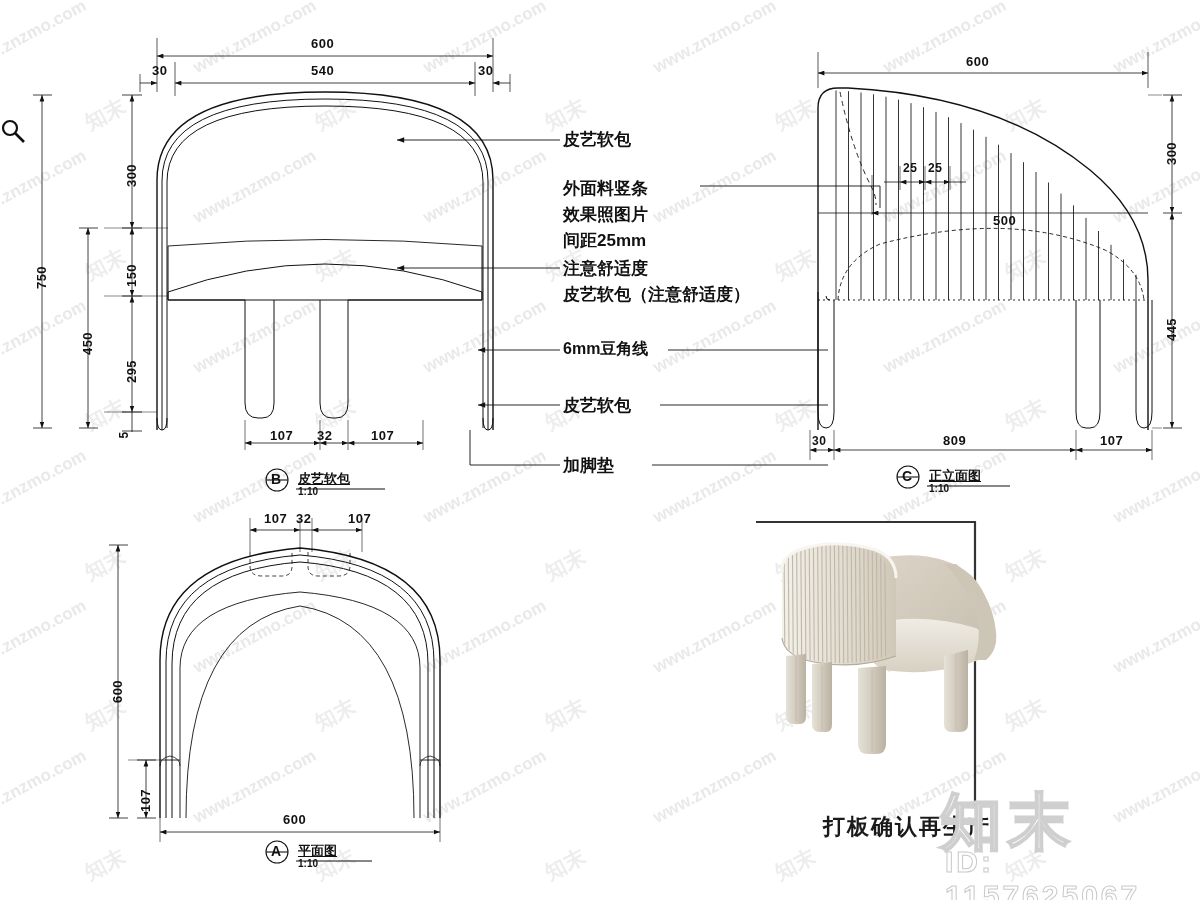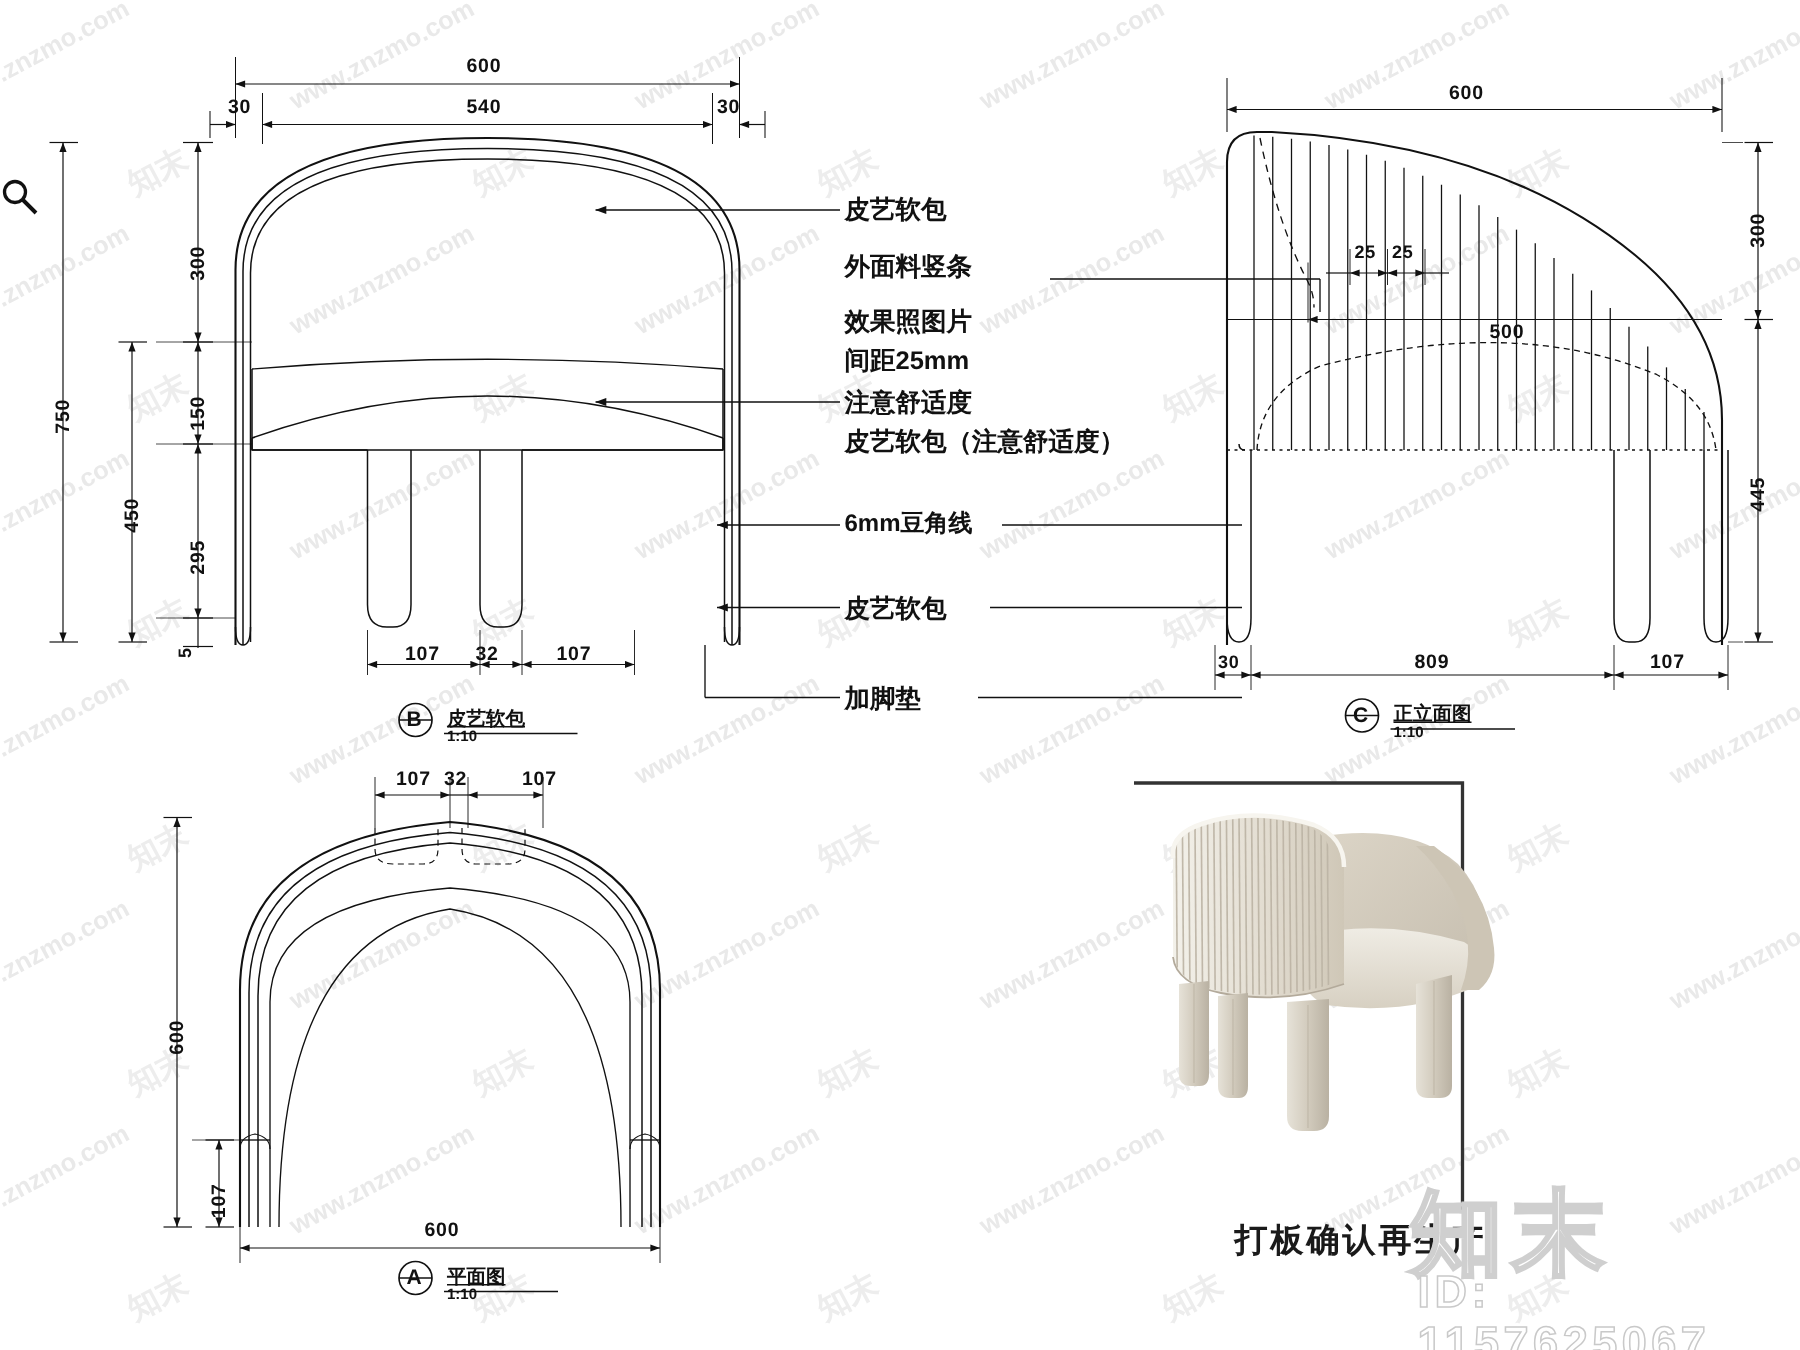--- a/index.html
+++ b/index.html
@@ -426,21 +426,21 @@
 
   <div class="txt dimtxt" style="left:270px;top:428px;">107</div>
   <div class="txt dimtxt" style="left:317px;top:428px;">32</div>
   <div class="txt dimtxt" style="left:371px;top:428px;">107</div>
 
   <div class="txt" style="left:271px;top:471px;font-size:14px;">B</div>
   <div class="txt viewname" style="left:298px;top:470px;">皮艺软包</div>
   <div class="txt viewscale" style="left:298px;top:486px;">1:10</div>
 
   <div class="txt anno" style="left:563px;top:128px;">皮艺软包</div>
-  <div class="txt anno" style="left:563px;top:166px;">外面料竖条</div>
+  <div class="txt anno" style="left:563px;top:177px;">外面料竖条</div>
   <div class="txt anno" style="left:563px;top:203px;">效果照图片</div>
   <div class="txt anno" style="left:563px;top:229px;">间距25mm</div>
   <div class="txt anno" style="left:563px;top:257px;">注意舒适度</div>
   <div class="txt anno" style="left:563px;top:283px;">皮艺软包（注意舒适度）</div>
   <div class="txt anno small" style="left:563px;top:339px;">6mm豆角线</div>
   <div class="txt anno" style="left:563px;top:394px;">皮艺软包</div>
   <div class="txt anno" style="left:563px;top:454px;">加脚垫</div>
 
   <div class="txt dimtxt" style="left:966px;top:54px;">600</div>
   <div class="txt dimtxt" style="left:1160px;top:146px;transform:rotate(-90deg);">300</div>

